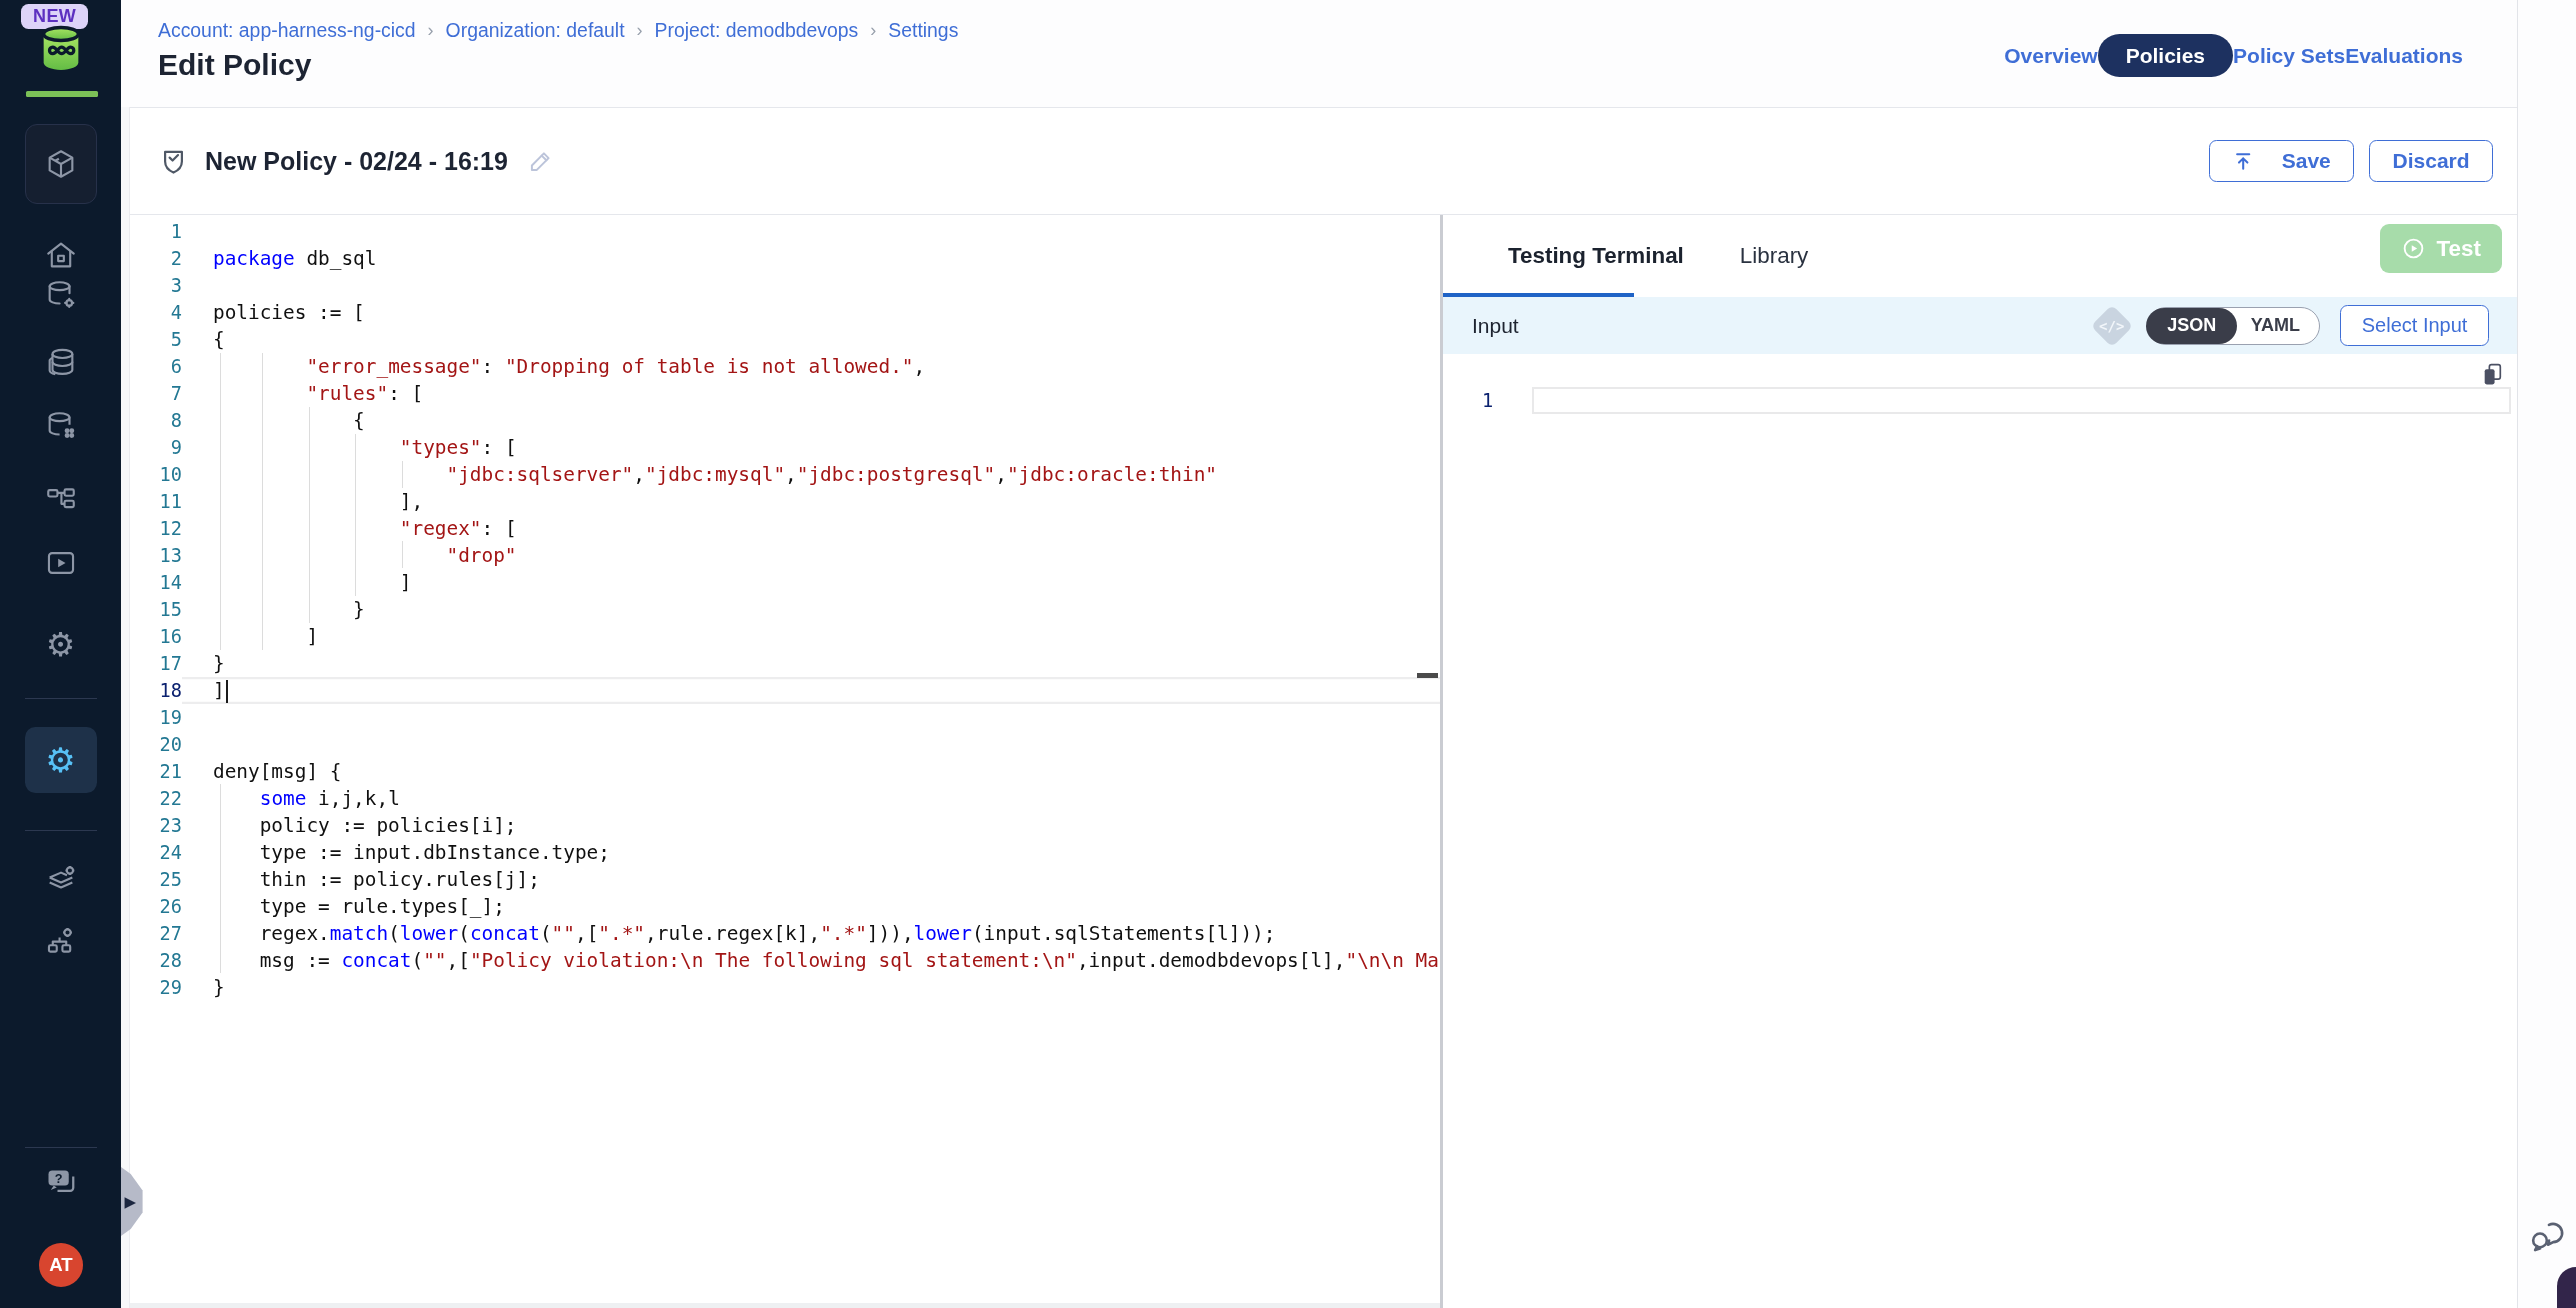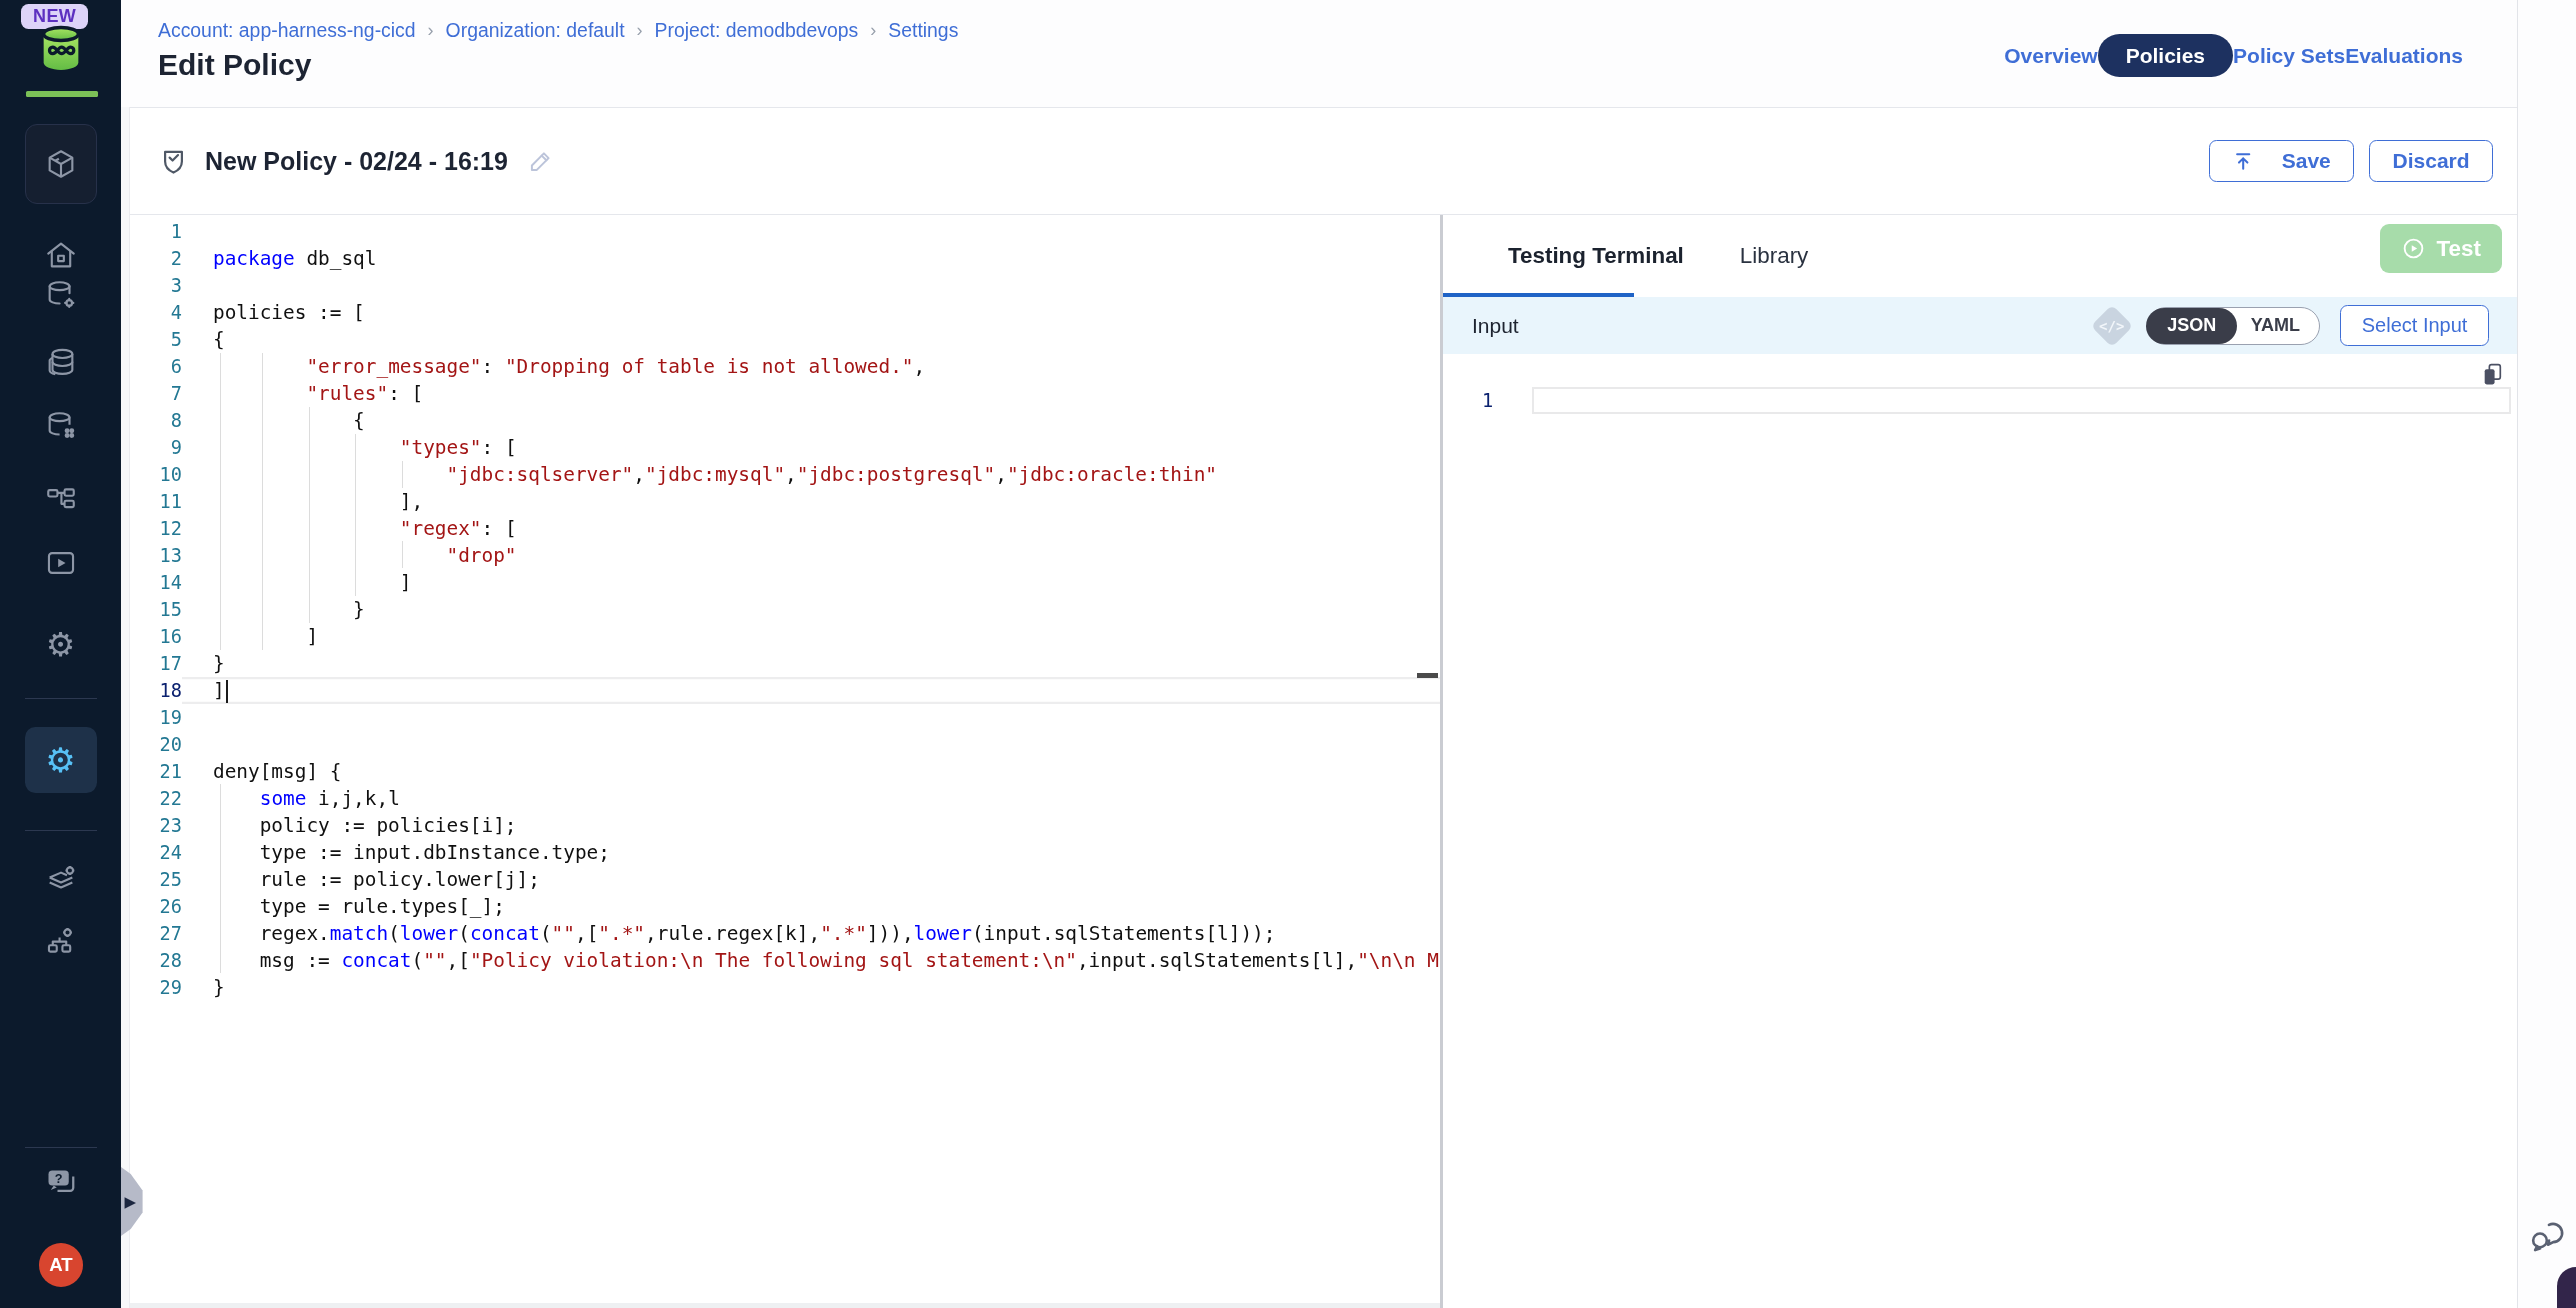--- a/index.html
+++ b/index.html
@@ -378,33 +378,33 @@
           <div class="code-line">
             <span class="ln">23</span>
             <span class="lc"><span class="tk-p">    policy := policies[i];</span></span>
           </div>
           <div class="code-line">
             <span class="ln">24</span>
             <span class="lc"><span class="tk-p">    type := input.dbInstance.type;</span></span>
           </div>
           <div class="code-line">
             <span class="ln">25</span>
-            <span class="lc"><span class="tk-p">    rule := policy.lower[j];</span></span>
+            <span class="lc"><span class="tk-p">    thin := policy.rules[j];</span></span>
           </div>
           <div class="code-line">
             <span class="ln">26</span>
             <span class="lc"><span class="tk-p">    type = rule.types[_];</span></span>
           </div>
           <div class="code-line">
             <span class="ln">27</span>
             <span class="lc"><span class="tk-p">    regex.</span><span class="tk-k">match</span><span class="tk-p">(</span><span class="tk-k">lower</span><span class="tk-p">(</span><span class="tk-k">concat</span><span class="tk-p">(</span><span class="tk-s">""</span><span class="tk-p">,[</span><span class="tk-s">".*"</span><span class="tk-p">,rule.regex[k],</span><span class="tk-s">".*"</span><span class="tk-p">])),</span><span class="tk-k">lower</span><span class="tk-p">(input.sqlStatements[l]));</span></span>
           </div>
           <div class="code-line">
             <span class="ln">28</span>
-            <span class="lc"><span class="tk-p">    msg := </span><span class="tk-k">concat</span><span class="tk-p">(</span><span class="tk-s">""</span><span class="tk-p">,[</span><span class="tk-s">"Policy violation:\n The following sql statement:\n"</span><span class="tk-p">,input.sqlStatements[l],</span><span class="tk-s">"\n\n Matches th</span></span>
+            <span class="lc"><span class="tk-p">    msg := </span><span class="tk-k">concat</span><span class="tk-p">(</span><span class="tk-s">""</span><span class="tk-p">,[</span><span class="tk-s">"Policy violation:\n The following sql statement:\n"</span><span class="tk-p">,input.demodbdevops[l],</span><span class="tk-s">"\n\n Matches th</span></span>
           </div>
           <div class="code-line">
             <span class="ln">29</span>
             <span class="lc"><span class="tk-p">}</span></span>
           </div>
         </div>
 
       <div class="iguide" style="left:90px; top:138px; height:297px;"></div>
       <div class="iguide" style="left:90px; top:569px; height:189px;"></div>
       <div class="iguide" style="left:132px; top:138px; height:297px;"></div>

